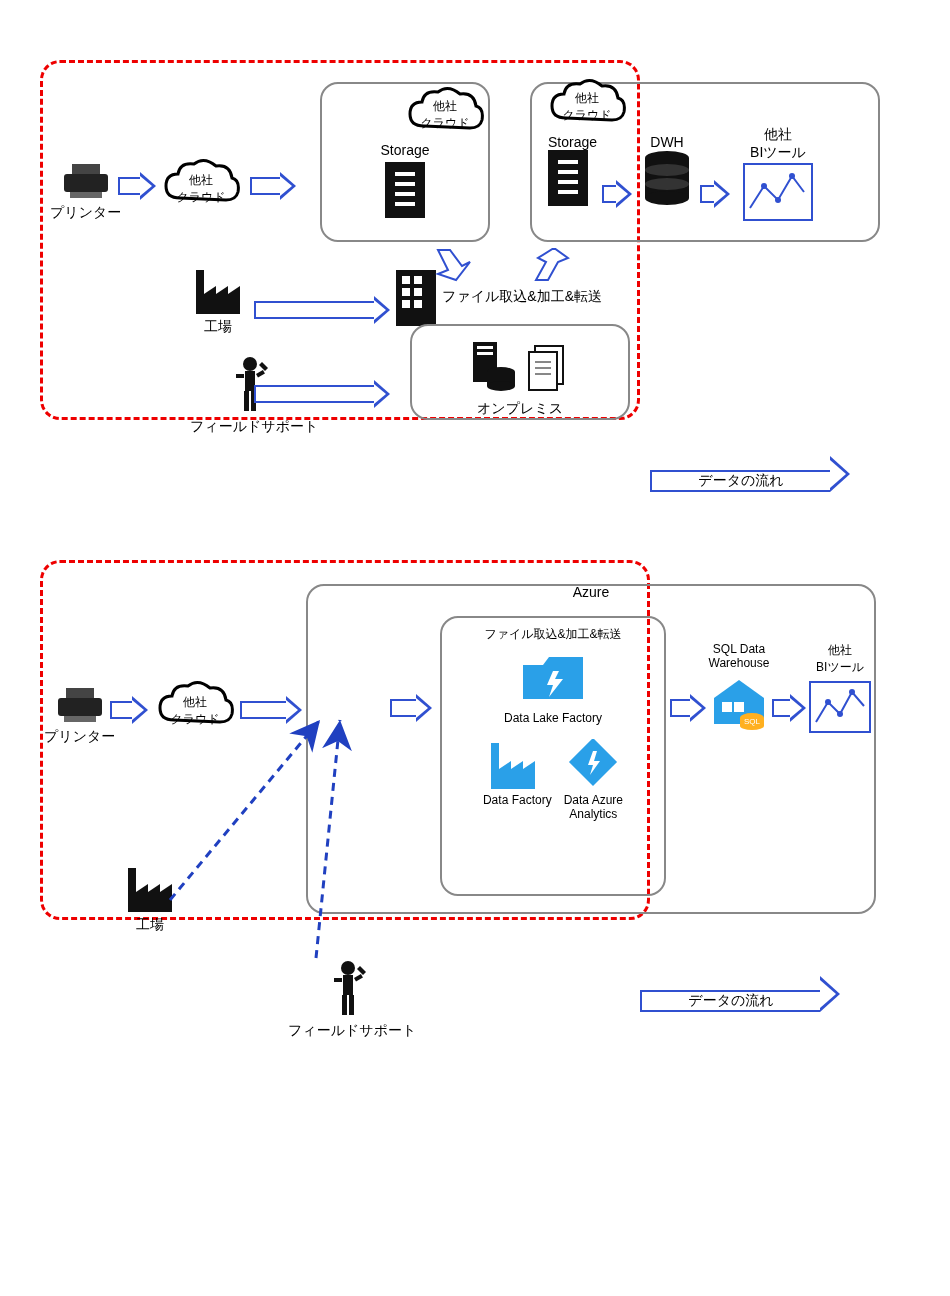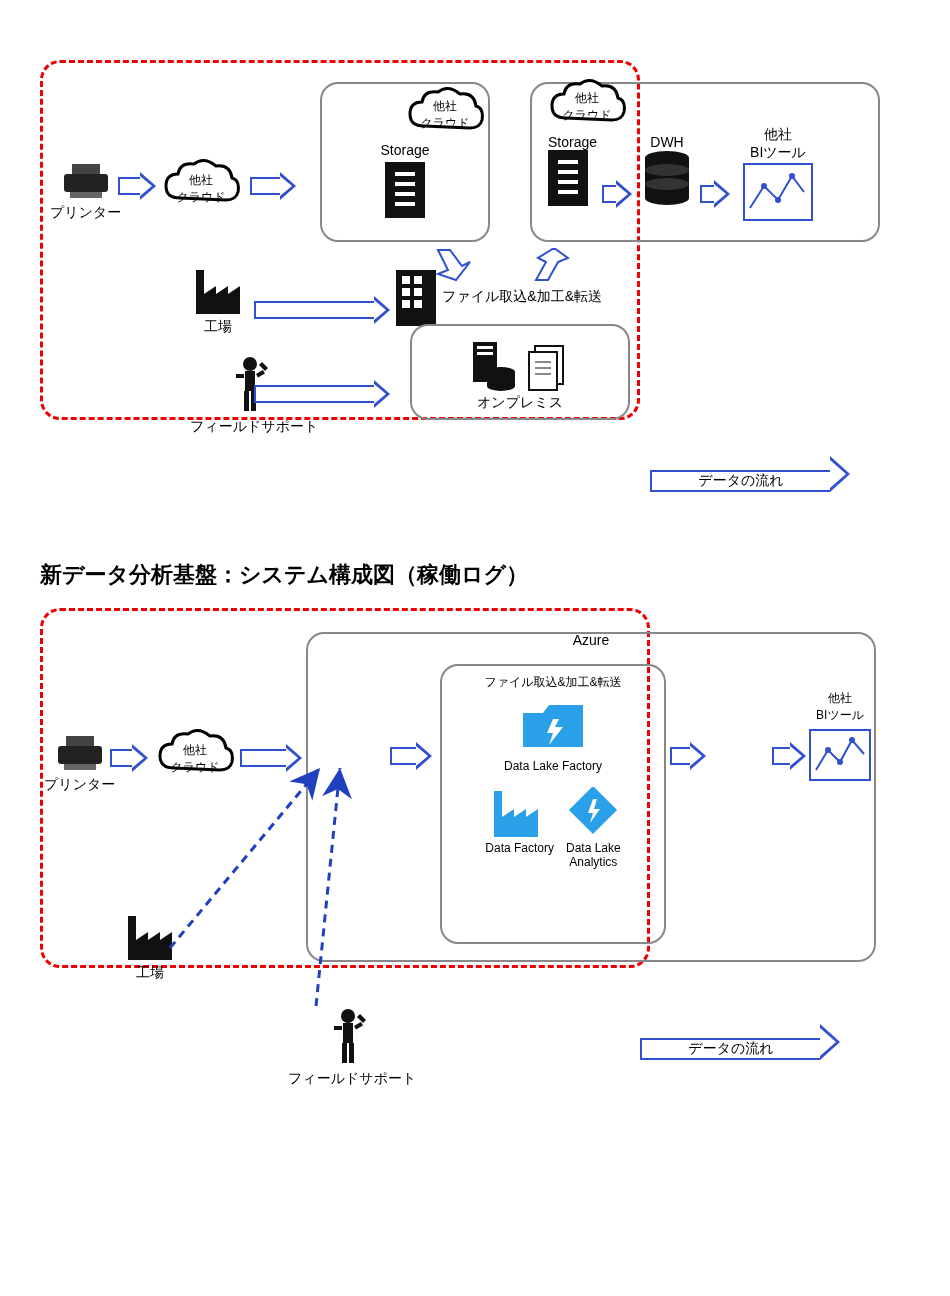--- a/index.html
+++ b/index.html
@@ -193,21 +193,21 @@
             <ellipse cx="32" cy="46" rx="14" ry="5" fill="#111"></ellipse>
           </svg>
         <svg width="44" height="52" viewBox="0 0 44 52">
             <rect x="8" y="6" width="28" height="38" fill="#fff" stroke="#111" stroke-width="2"></rect>
             <rect x="2" y="12" width="28" height="38" fill="#fff" stroke="#111" stroke-width="2"></rect>
             <line x1="8" y1="22" x2="24" y2="22" stroke="#111"></line>
             <line x1="8" y1="28" x2="24" y2="28" stroke="#111"></line>
             <line x1="8" y1="34" x2="24" y2="34" stroke="#111"></line>
           </svg>
       </div>
-      <div class="lbl" style="margin-top:2px">オンプレミス</div>
+      <div class="lbl" style="margin-top:8px">オンプレミス</div>
     </div>
 
     <div class="node" style="left:392px;top:188px">
       <svg width="40" height="34">
           <polygon points="6,2 18,2 30,18 38,14 24,32 6,26 16,22" fill="#fff" stroke="#3050d0" stroke-width="2"></polygon>
         </svg>
     </div>
     <div class="node" style="left:490px;top:188px">
       <svg width="40" height="34">
           <polygon points="18,32 6,32 16,14 8,10 24,0 38,10 28,14" fill="#fff" stroke="#3050d0" stroke-width="2"></polygon>
@@ -217,21 +217,20 @@
     <div class="big-arrow" style="left:610px;top:396px">
       <div class="bb" style="width:180px">
           <span>データの流れ</span>
         </div>
         <div class="bh"></div>
     </div>
   </div>
 </div>
 
 <div class="diagram">
-  <div class="title">新データ分析基盤：システム構成図（稼働ログ）</div>
   <div class="canvas" style="height:540px">
 
     <div class="dashed-red" style="left:246px;top:10px;width:610px;height:360px"></div>
 
     <div class="box" style="left:266px;top:24px;width:570px;height:330px">
       <div class="lbl" style="position:absolute;left:0;right:0;top:-2px">Azure</div>
 
 
       <div class="arrow" style="left:82px;top:108px;position:absolute">
           <div class="arrow-body" style="width:26px"></div>
@@ -253,31 +252,44 @@
                 <rect x="4" y="4" width="8" height="46" fill="#2aa0e8"></rect>
                 <path d="M12 50 V30 L24 22 V30 L36 22 V30 L48 22 V50 Z" fill="#2aa0e8"></path>
               </svg>
             <div class="lbl-sm">Data Factory</div>
           </div>
           <div class="node" style="position:relative">
             <svg width="54" height="50" viewBox="0 0 54 50">
                 <rect x="10" y="6" width="34" height="34" fill="#2aa0e8" transform="rotate(45 27 23)"></rect>
                 <polygon points="27,12 22,26 27,26 24,36 34,22 28,22 31,12" fill="#fff"></polygon>
               </svg>
-            <div class="lbl-sm" style="white-space:pre">Data Lake
+            <div class="lbl-sm" style="white-space:pre">Data Azure
 Analytics</div>
           </div>
         </div>
       </div>
 
       <div class="arrow" style="left:362px;top:108px;position:absolute">
           <div class="arrow-body" style="width:20px"></div>
           <div class="arrow-head"></div>
         </div>
 
+      <div class="node" style="position:absolute;left:400px;top:56px">
+        <div class="lbl-sm" style="white-space:pre">SQL Data
+Warehouse</div>
+        <svg width="62" height="56" viewBox="0 0 62 56">
+            <path d="M6 24 L31 6 L56 24 V50 H6 Z" fill="#2aa0e8"></path>
+            <rect x="14" y="28" width="10" height="10" fill="#fff"></rect>
+            <rect x="26" y="28" width="10" height="10" fill="#fff"></rect>
+            <ellipse cx="44" cy="44" rx="12" ry="5" fill="#ffb020"></ellipse>
+            <rect x="32" y="44" width="24" height="8" fill="#ffb020"></rect>
+            <ellipse cx="44" cy="52" rx="12" ry="4" fill="#ffb020"></ellipse>
+            <text x="44" y="50" text-anchor="middle" font-size="8" fill="#fff">SQL</text>
+          </svg>
+      </div>
 
       <div class="arrow" style="left:464px;top:108px;position:absolute">
           <div class="arrow-body" style="width:18px"></div>
           <div class="arrow-head"></div>
         </div>
 
       <div class="node" style="position:absolute;left:500px;top:56px">
         <div class="lbl-sm" style="white-space:pre">他社
 BIツール</div>
         <svg width="64" height="54" viewBox="0 0 64 54">

